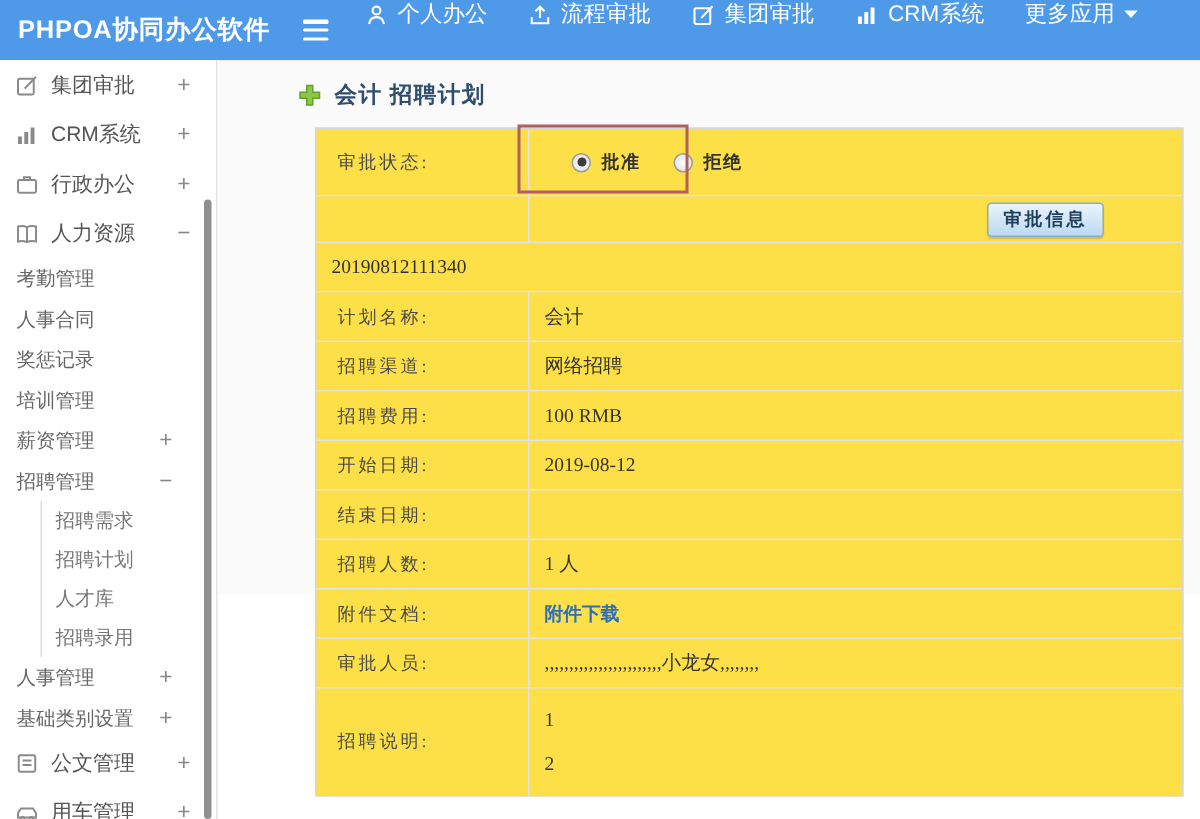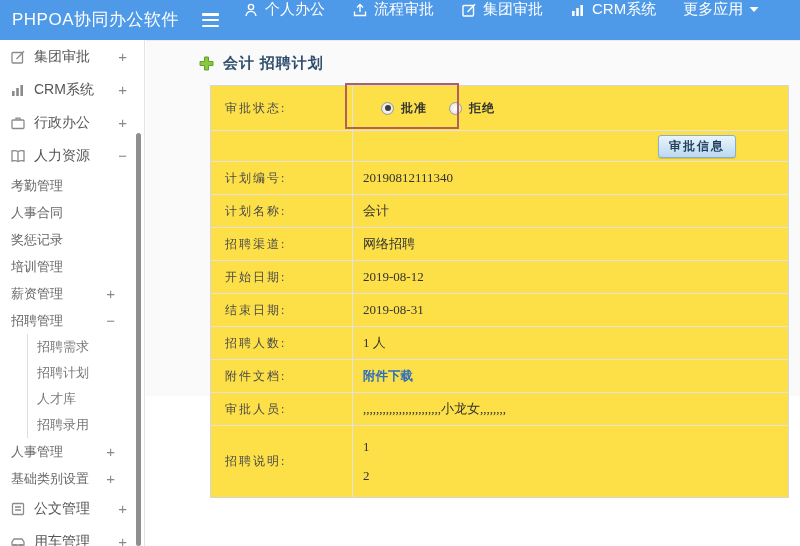--- a/index.html
+++ b/index.html
@@ -4,21 +4,21 @@
 <style>
   * { margin:0; padding:0; box-sizing:border-box; }
   html,body { width:800px; height:546px; overflow:hidden; background:#fff;
               font-family:"Liberation Sans", sans-serif; }
   .stage { position:relative; width:800px; height:546px; background:#fff; }
 
   
   .topbar { position:absolute; left:0; top:0; width:800px; height:40px;
             background:#4e9ae8; display:flex; align-items:center; }
   .brand { position:absolute; left:12px; top:0; line-height:40px;
-           color:#fff; font-size:17px; font-weight:normal; letter-spacing:.5px; }
+           color:#fff; font-size:17px; font-weight:bold; letter-spacing:.5px; }
   .hamburger { position:absolute; left:202px; top:13px; width:17px; height:14px;
                display:flex; flex-direction:column; justify-content:space-between; cursor:pointer; }
   .hamburger span { display:block; height:2.5px; background:#fff; border-radius:1px; }
   .topmenu { position:absolute; left:243px; top:0; height:40px; display:flex;
              align-items:flex-start; gap:27px; }
   .topmenu .mi { display:flex; align-items:center; gap:6px; color:#fff;
                  font-size:15px; cursor:pointer; white-space:nowrap; }
 
   
   .sidebar { position:absolute; left:0; top:40px; width:145px; height:506px;
@@ -266,43 +266,45 @@
       </div>
 
       <div class="row h31">
         <div class="cl"></div>
         <div class="cv">
           <button class="approve-btn">审批信息</button>
         </div>
       </div>
 
       <div class="row h33">
-        <div class="cl">计划编号:</div>
         <div class="cv">20190812111340</div>
       </div>
 
       <div class="row h33">
         <div class="cl">计划名称:</div>
         <div class="cv">会计</div>
       </div>
 
       <div class="row h33">
         <div class="cl">招聘渠道:</div>
         <div class="cv">网络招聘</div>
       </div>
 
+      <div class="row h33">
+        <div class="cl">招聘费用:</div>
+        <div class="cv">100 RMB</div>
+      </div>
 
       <div class="row h33">
         <div class="cl">开始日期:</div>
         <div class="cv">2019-08-12</div>
       </div>
 
       <div class="row h33">
         <div class="cl">结束日期:</div>
-        <div class="cv">2019-08-31</div>
       </div>
 
       <div class="row h33">
         <div class="cl">招聘人数:</div>
         <div class="cv">1 人</div>
       </div>
 
       <div class="row h33">
         <div class="cl">附件文档:</div>
         <div class="cv">

